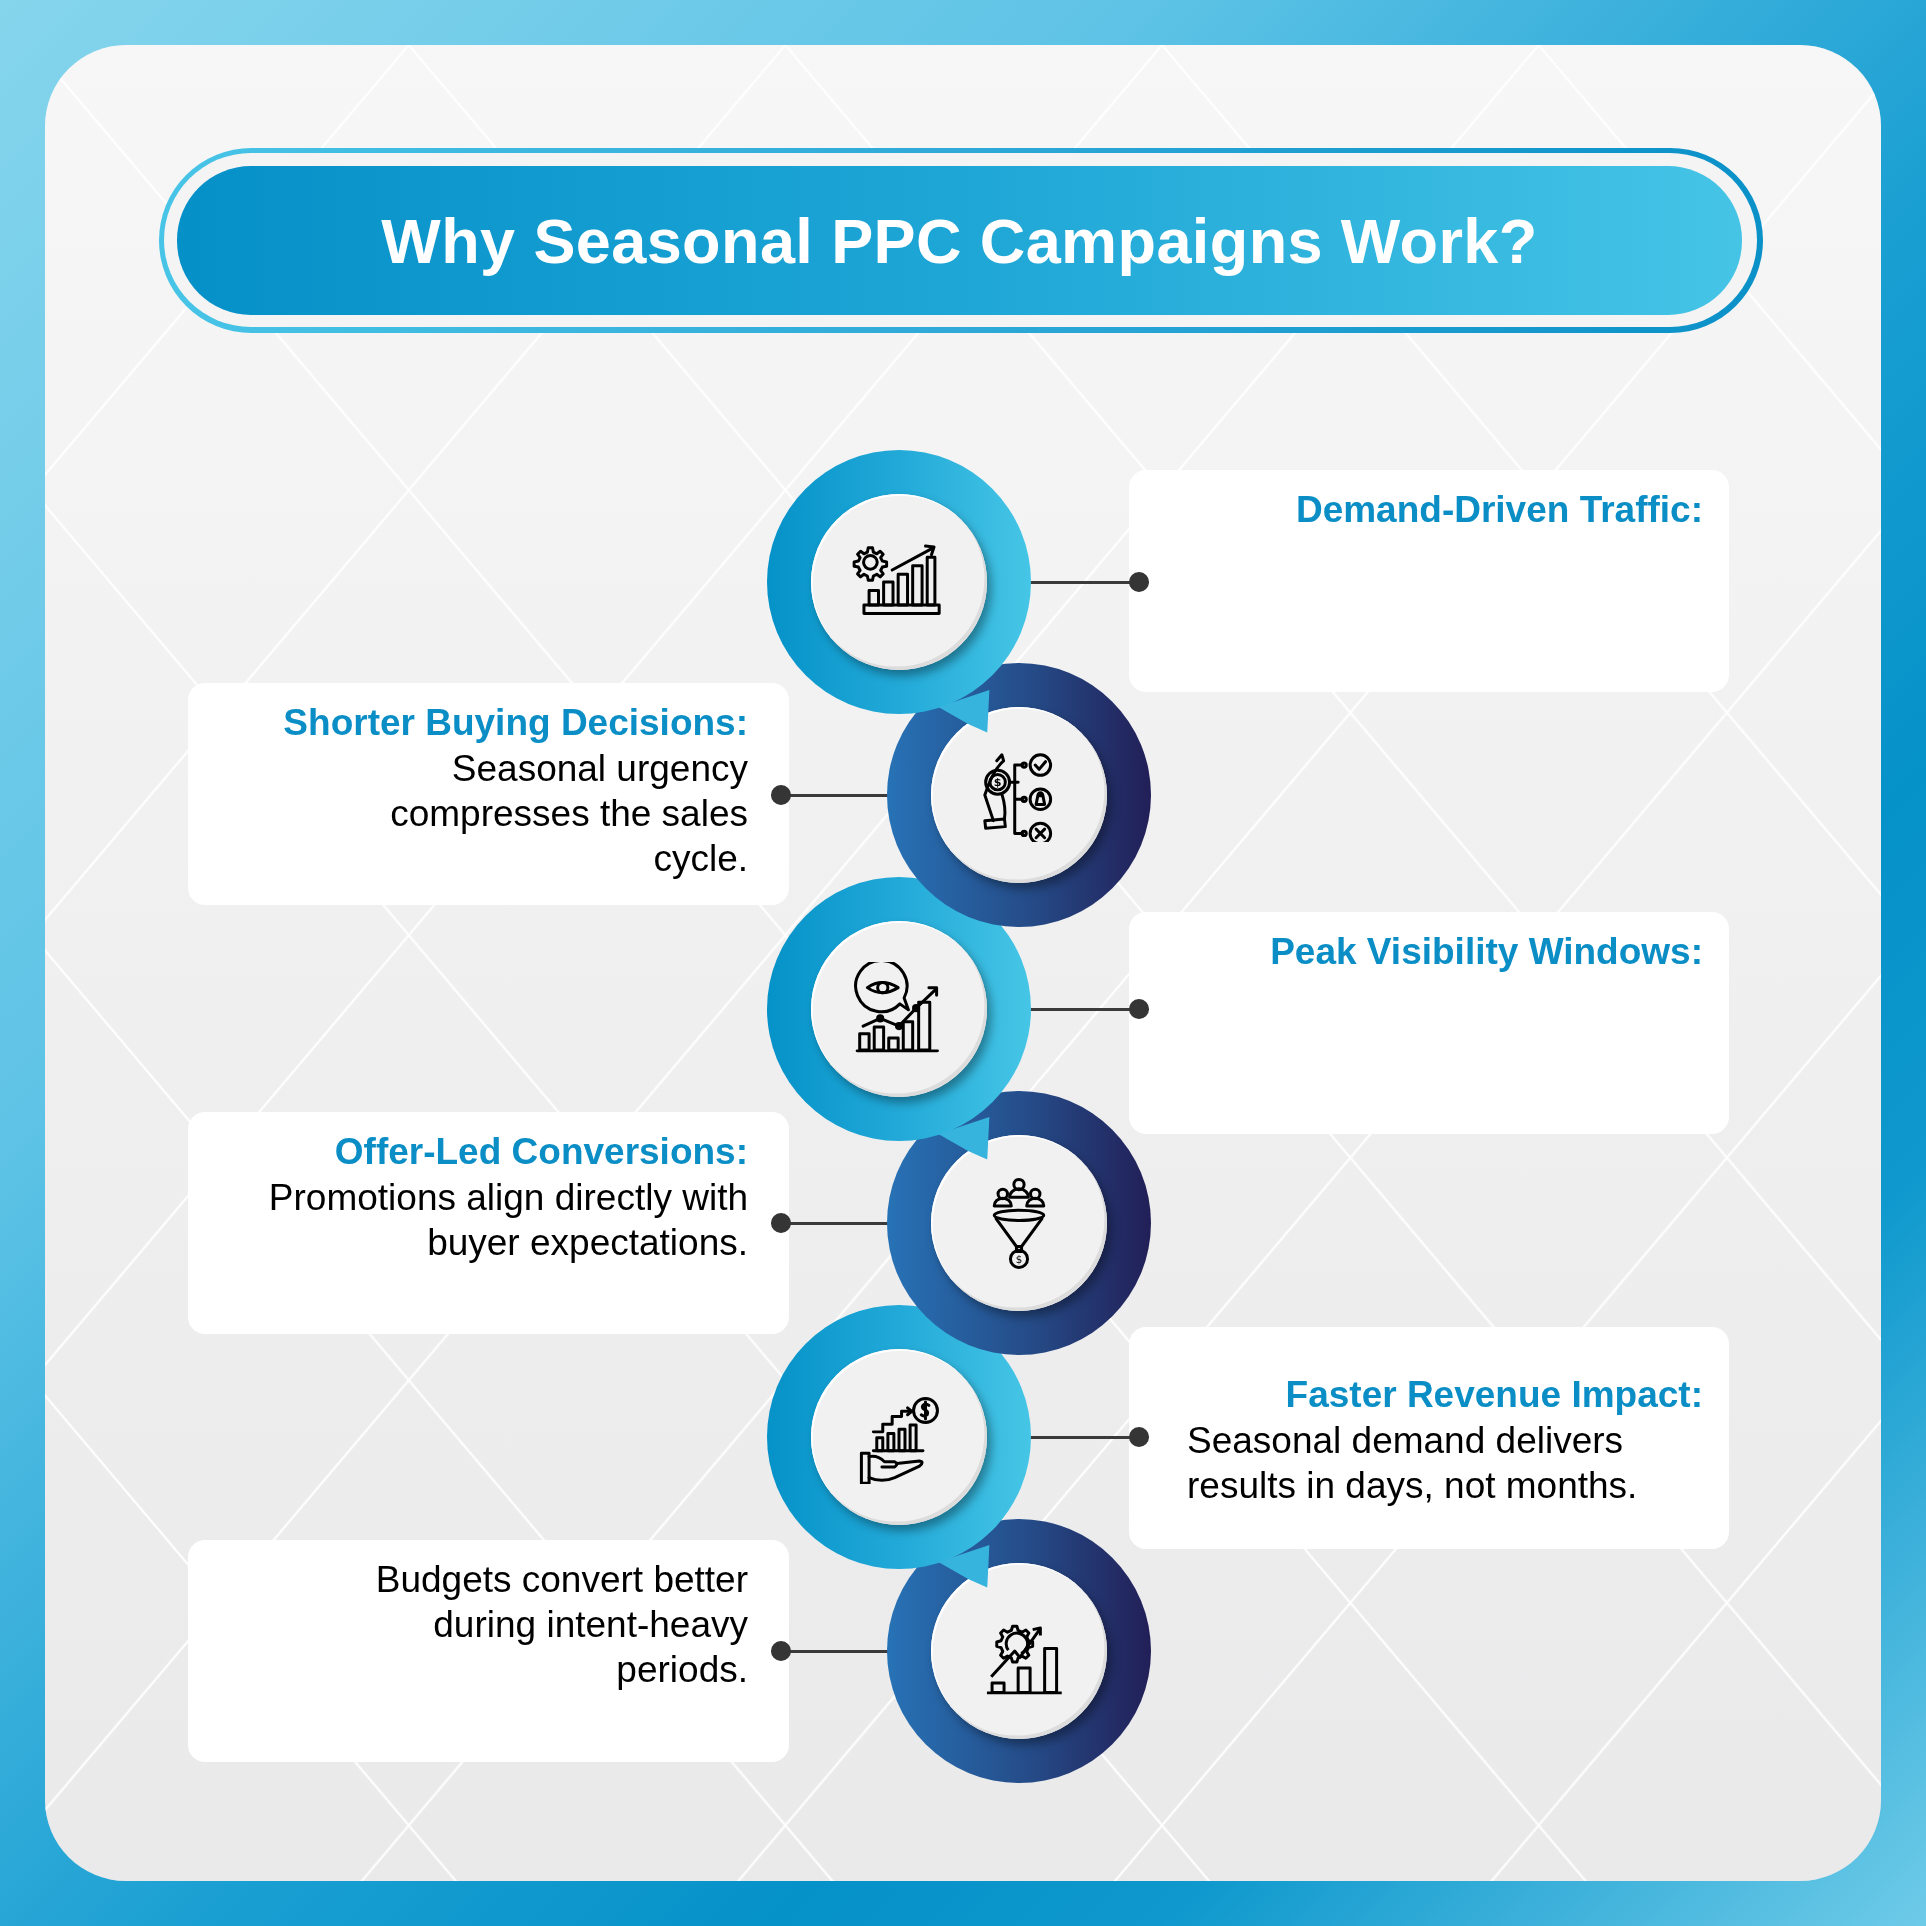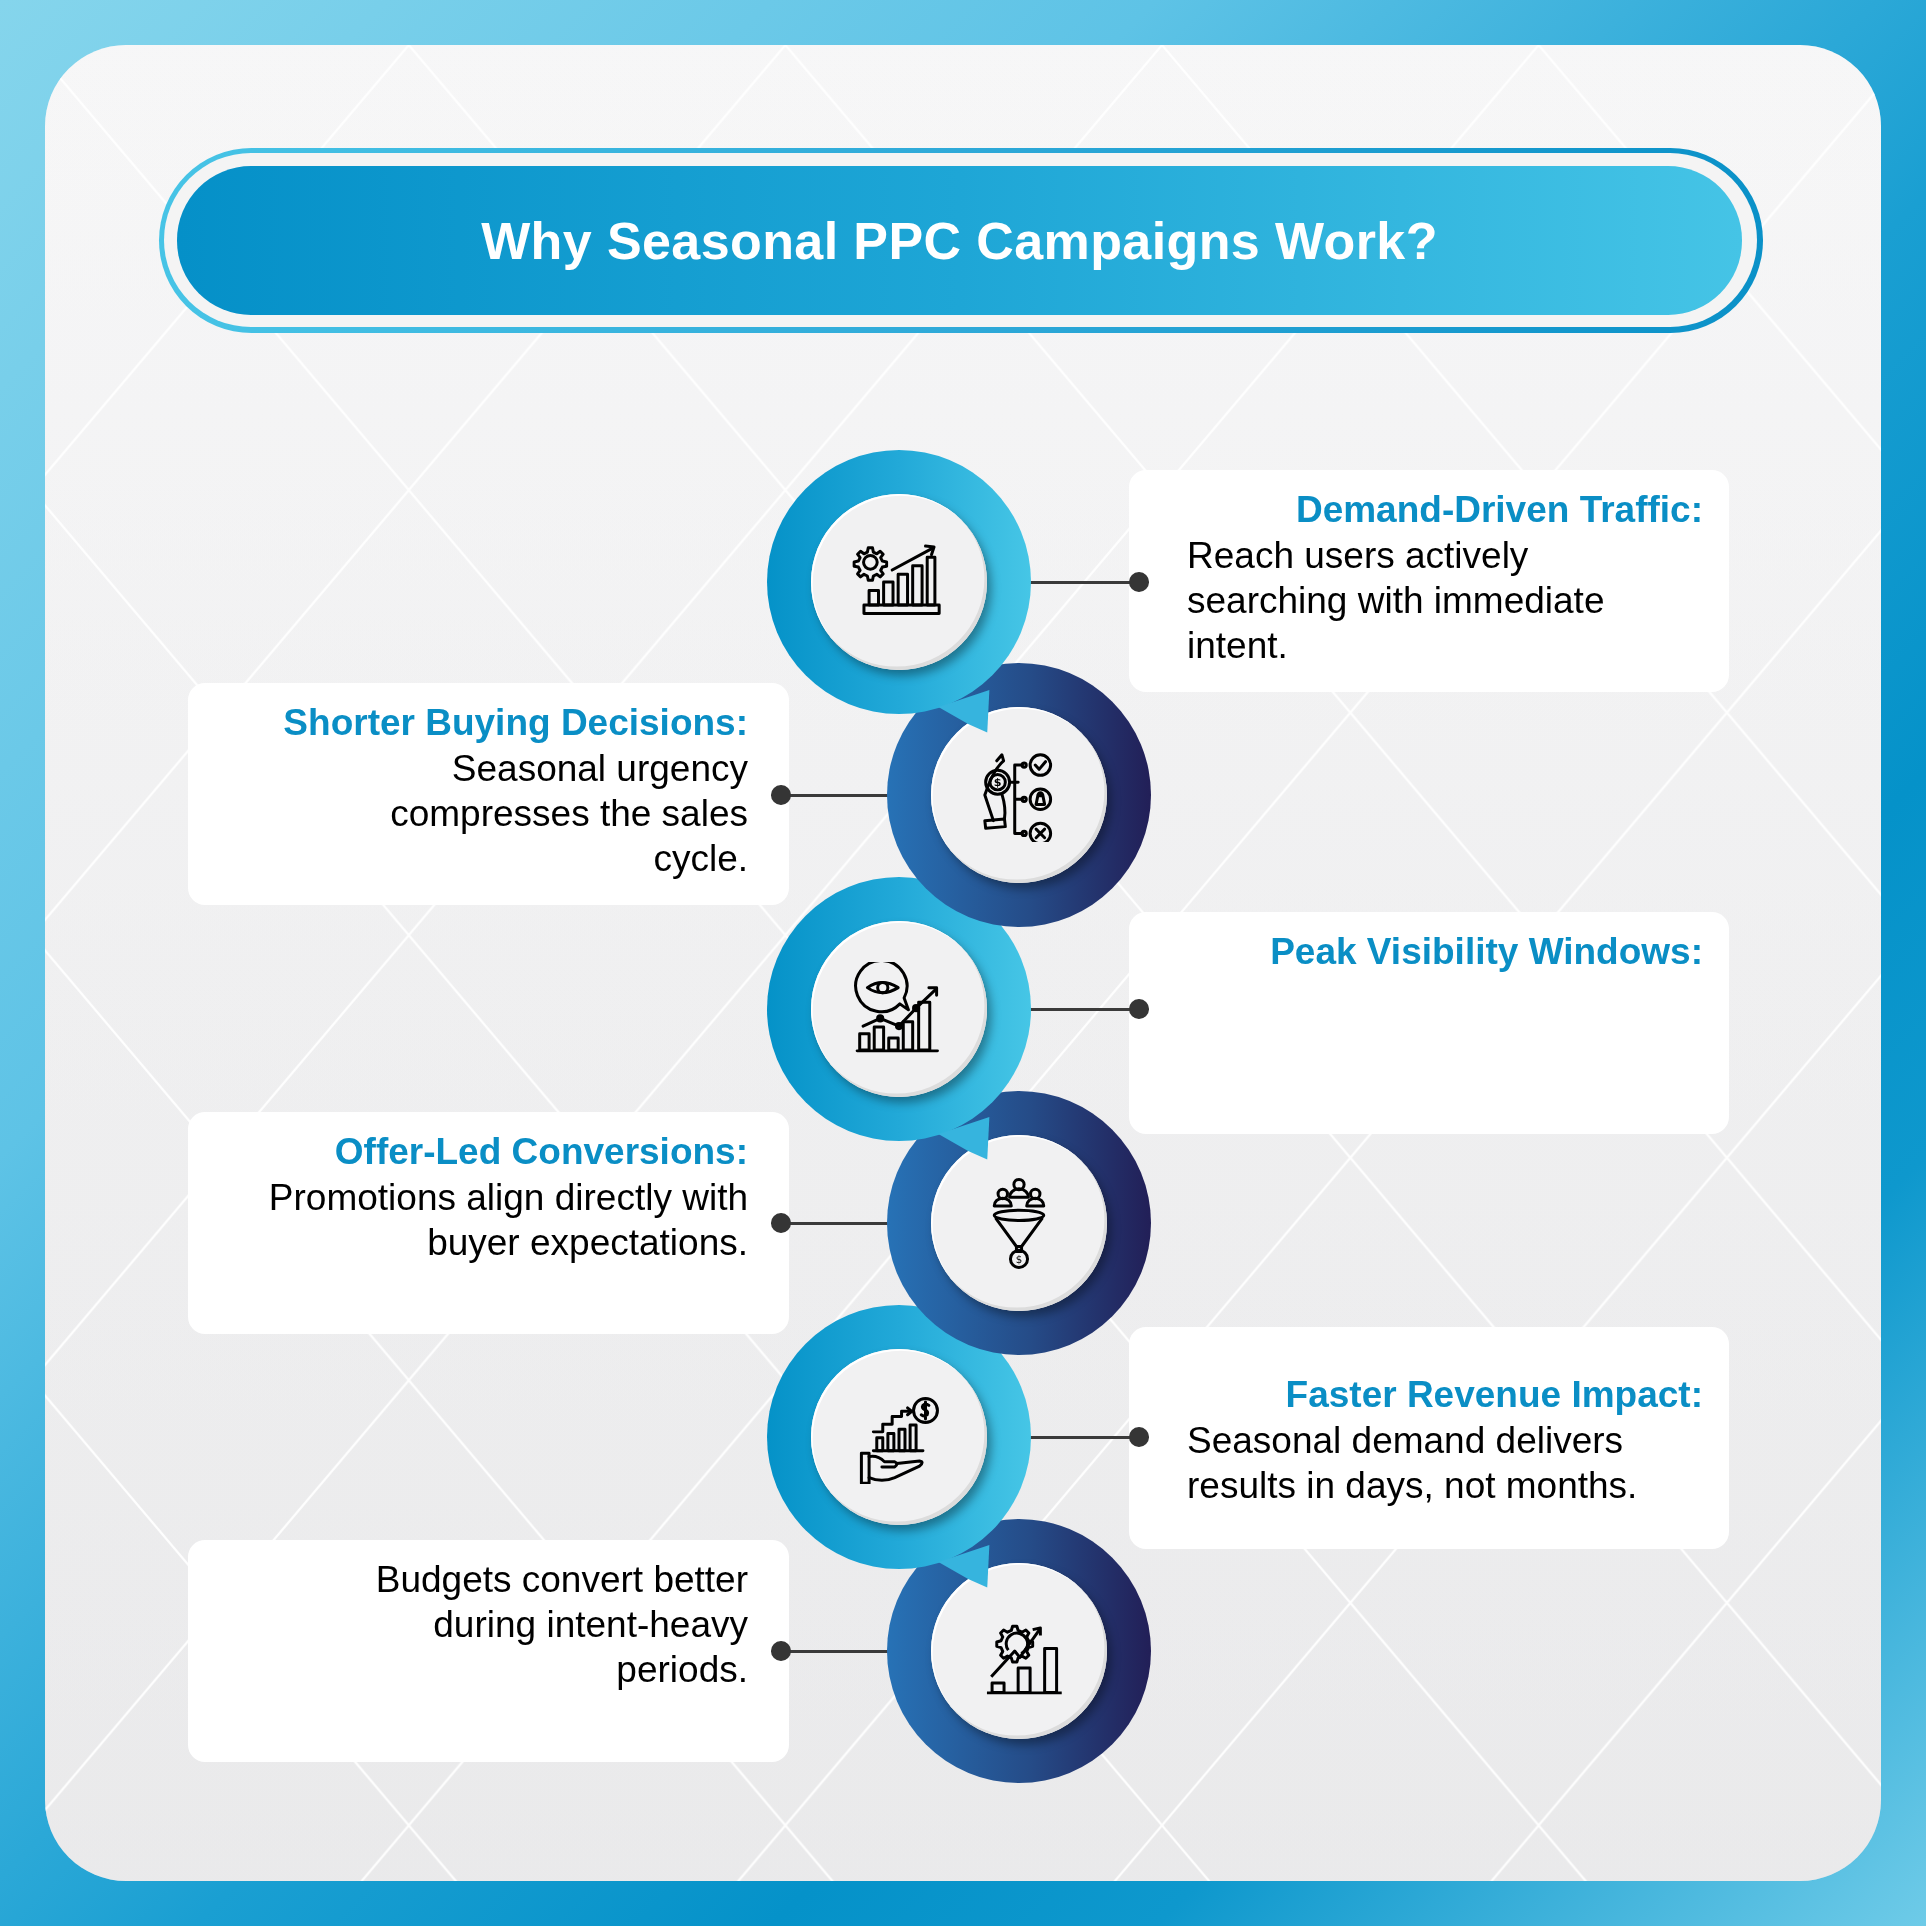--- a/index.html
+++ b/index.html
@@ -15,21 +15,21 @@
   .lattice { position: absolute; left: 0; top: 0; width: 100%; height: 100%; }
 
   
   .banner-outer { position: absolute; left: 159px; top: 148px; width: 1604px; height: 185px;
                   border-radius: 93px; background: linear-gradient(90deg, #47c4e6 0%, #2ea9d8 50%, #0a91c8 100%); }
   .banner-gap { position: absolute; left: 164px; top: 153px; width: 1593px; height: 174px;
                 border-radius: 87px; background: #f4f4f4; }
   .banner-inner { position: absolute; left: 177px; top: 166px; width: 1565px; height: 149px;
                   border-radius: 74px; background: linear-gradient(90deg, #0590c8 0%, #1ea6d6 50%, #45c4e6 100%);
                   display: flex; align-items: center; justify-content: center; }
-  .banner-title { color: #ffffff; font-weight: 700; font-size: 52px; letter-spacing: 0.4px;
+  .banner-title { color: #ffffff; font-weight: 700; font-size: 63px; letter-spacing: 0.4px;
                   font-family: "Liberation Sans", "DejaVu Sans", sans-serif; white-space: nowrap; }
 
   
   .info { position: absolute; background: #ffffff; border-radius: 17px; box-sizing: border-box;
           padding: 17px 56px 0 58px; }
   .info.right { text-align: left; padding-left: 58px; padding-right: 26px; }
   .info.left { text-align: right; padding-left: 26px; padding-right: 41px; }
   .info-title { color: #0a8ec5; font-weight: 700; font-size: 37px; line-height: 46px; white-space: nowrap;
                 font-family: "Liberation Sans", "DejaVu Sans", sans-serif; text-align: right; }
   .info-body { color: #000000; font-size: 37px; line-height: 45px;
@@ -72,21 +72,20 @@
 </div>
 
 <div class="banner-outer"></div>
 <div class="banner-gap"></div>
 <div class="banner-inner">
   <span class="banner-title">Why Seasonal PPC Campaigns Work?</span>
 </div>
 
 <div class="info right" style="left:1129px; top:470px; width:600px; height:222px;">
   <div class="info-title">Demand-Driven Traffic:</div>
-  <div class="info-body" style="width:505px;">Reach users actively searching with immediate intent.</div>
 </div>
 
 <div class="info left" style="left:188px; top:683px; width:601px; height:222px;">
   <div class="info-title">Shorter Buying Decisions:</div>
   <div class="info-body" style="margin-left:auto; width:428px;">Seasonal urgency compresses the sales cycle.</div>
 </div>
 
 <div class="info right" style="left:1129px; top:899px; width:600px; height:222px;margin-top:13px;">
   <div class="info-title">Peak Visibility Windows:</div>
 </div>

